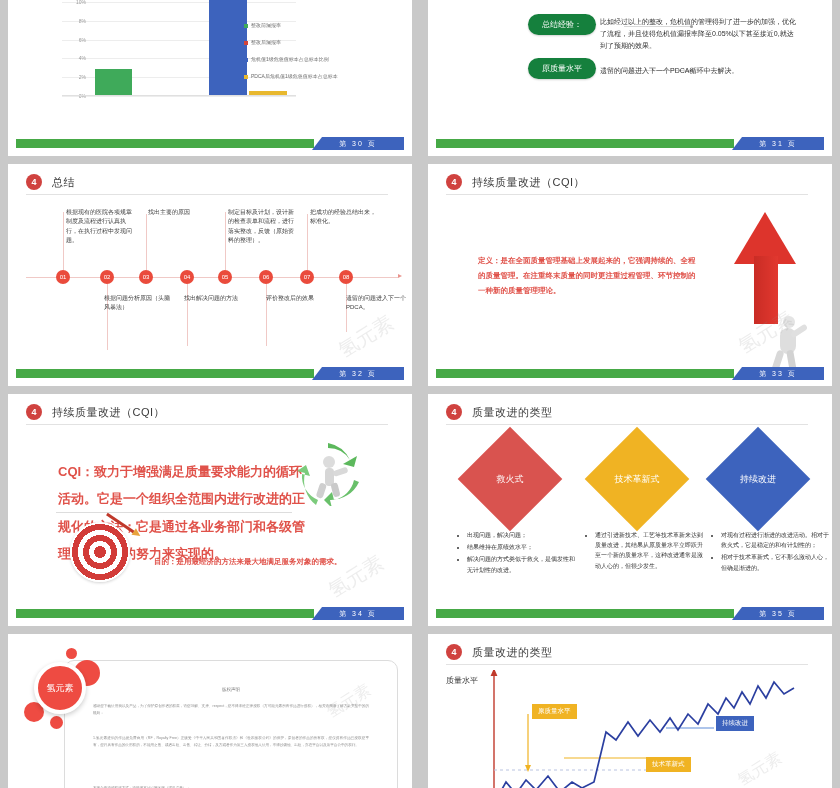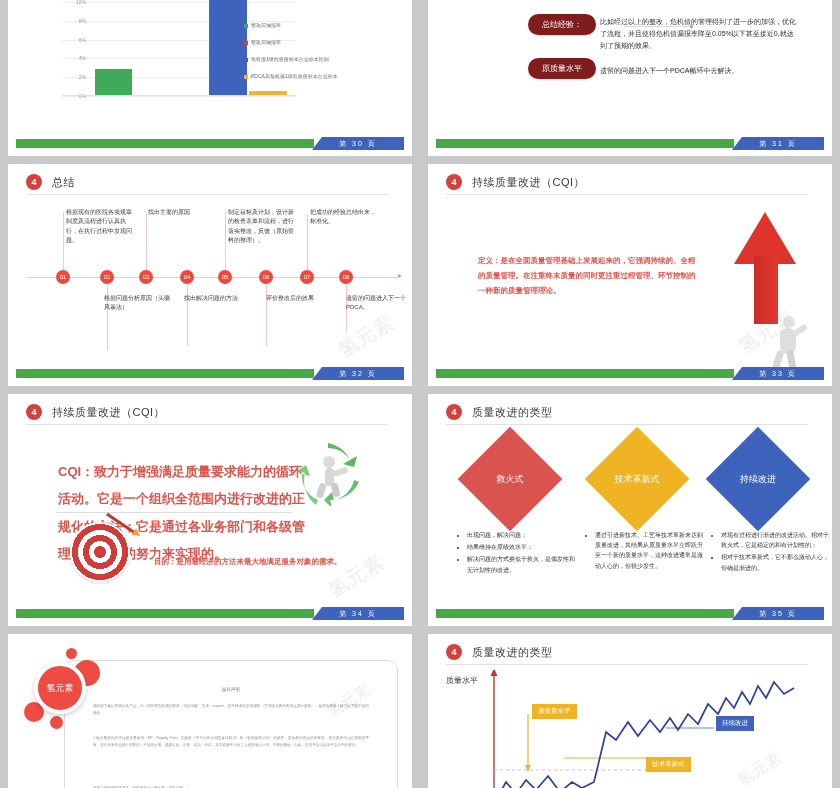--- a/index.html
+++ b/index.html
@@ -54,21 +54,21 @@
   .c30-bar { position: absolute; bottom: 0; }
   .c30-axis { position: absolute; left: 26px; right: 0; bottom: 14px; height: 1px; background: #e0e0e0; }
   .c30-legend { position: absolute; left: 236px; top: 22px; width: 185px; }
   .c30-leg-item { display: flex; align-items: flex-start; margin-bottom: 11px; }
   .c30-swatch { width: 4px; height: 4px; margin-top: 2px; margin-right: 3px; flex: none; }
   .c30-leg-txt { font-size: 5px; color: #6f6f6f; line-height: 1.2; white-space: nowrap; }
 
   
   .s31-row { position: absolute; display: flex; align-items: flex-start; }
   .pill {
-    background: #7f1d1d; color: #fff; border-radius: 12px;
+    background: #15803d; color: #fff; border-radius: 12px;
     font-size: 8px; padding: 5px 14px; white-space: nowrap;
     display: flex; align-items: center; justify-content: center;
     box-shadow: 0 1px 2px rgba(0,0,0,.18);
   }
   .lead { position: absolute; height: 1px; background: #d8d8d8; }
   .lead::after { content: ""; position: absolute; right: -1px; top: -1px; width: 3px; height: 3px; border-radius: 50%; background: #9a9a9a; }
   .s31-body { position: absolute; font-size: 7px; color: #2f2f2f; line-height: 1.7; }
 
   
   .tl-axis { position: absolute; left: 18px; right: 14px; top: 113px; height: 1px; background: #f0c9c6; }

